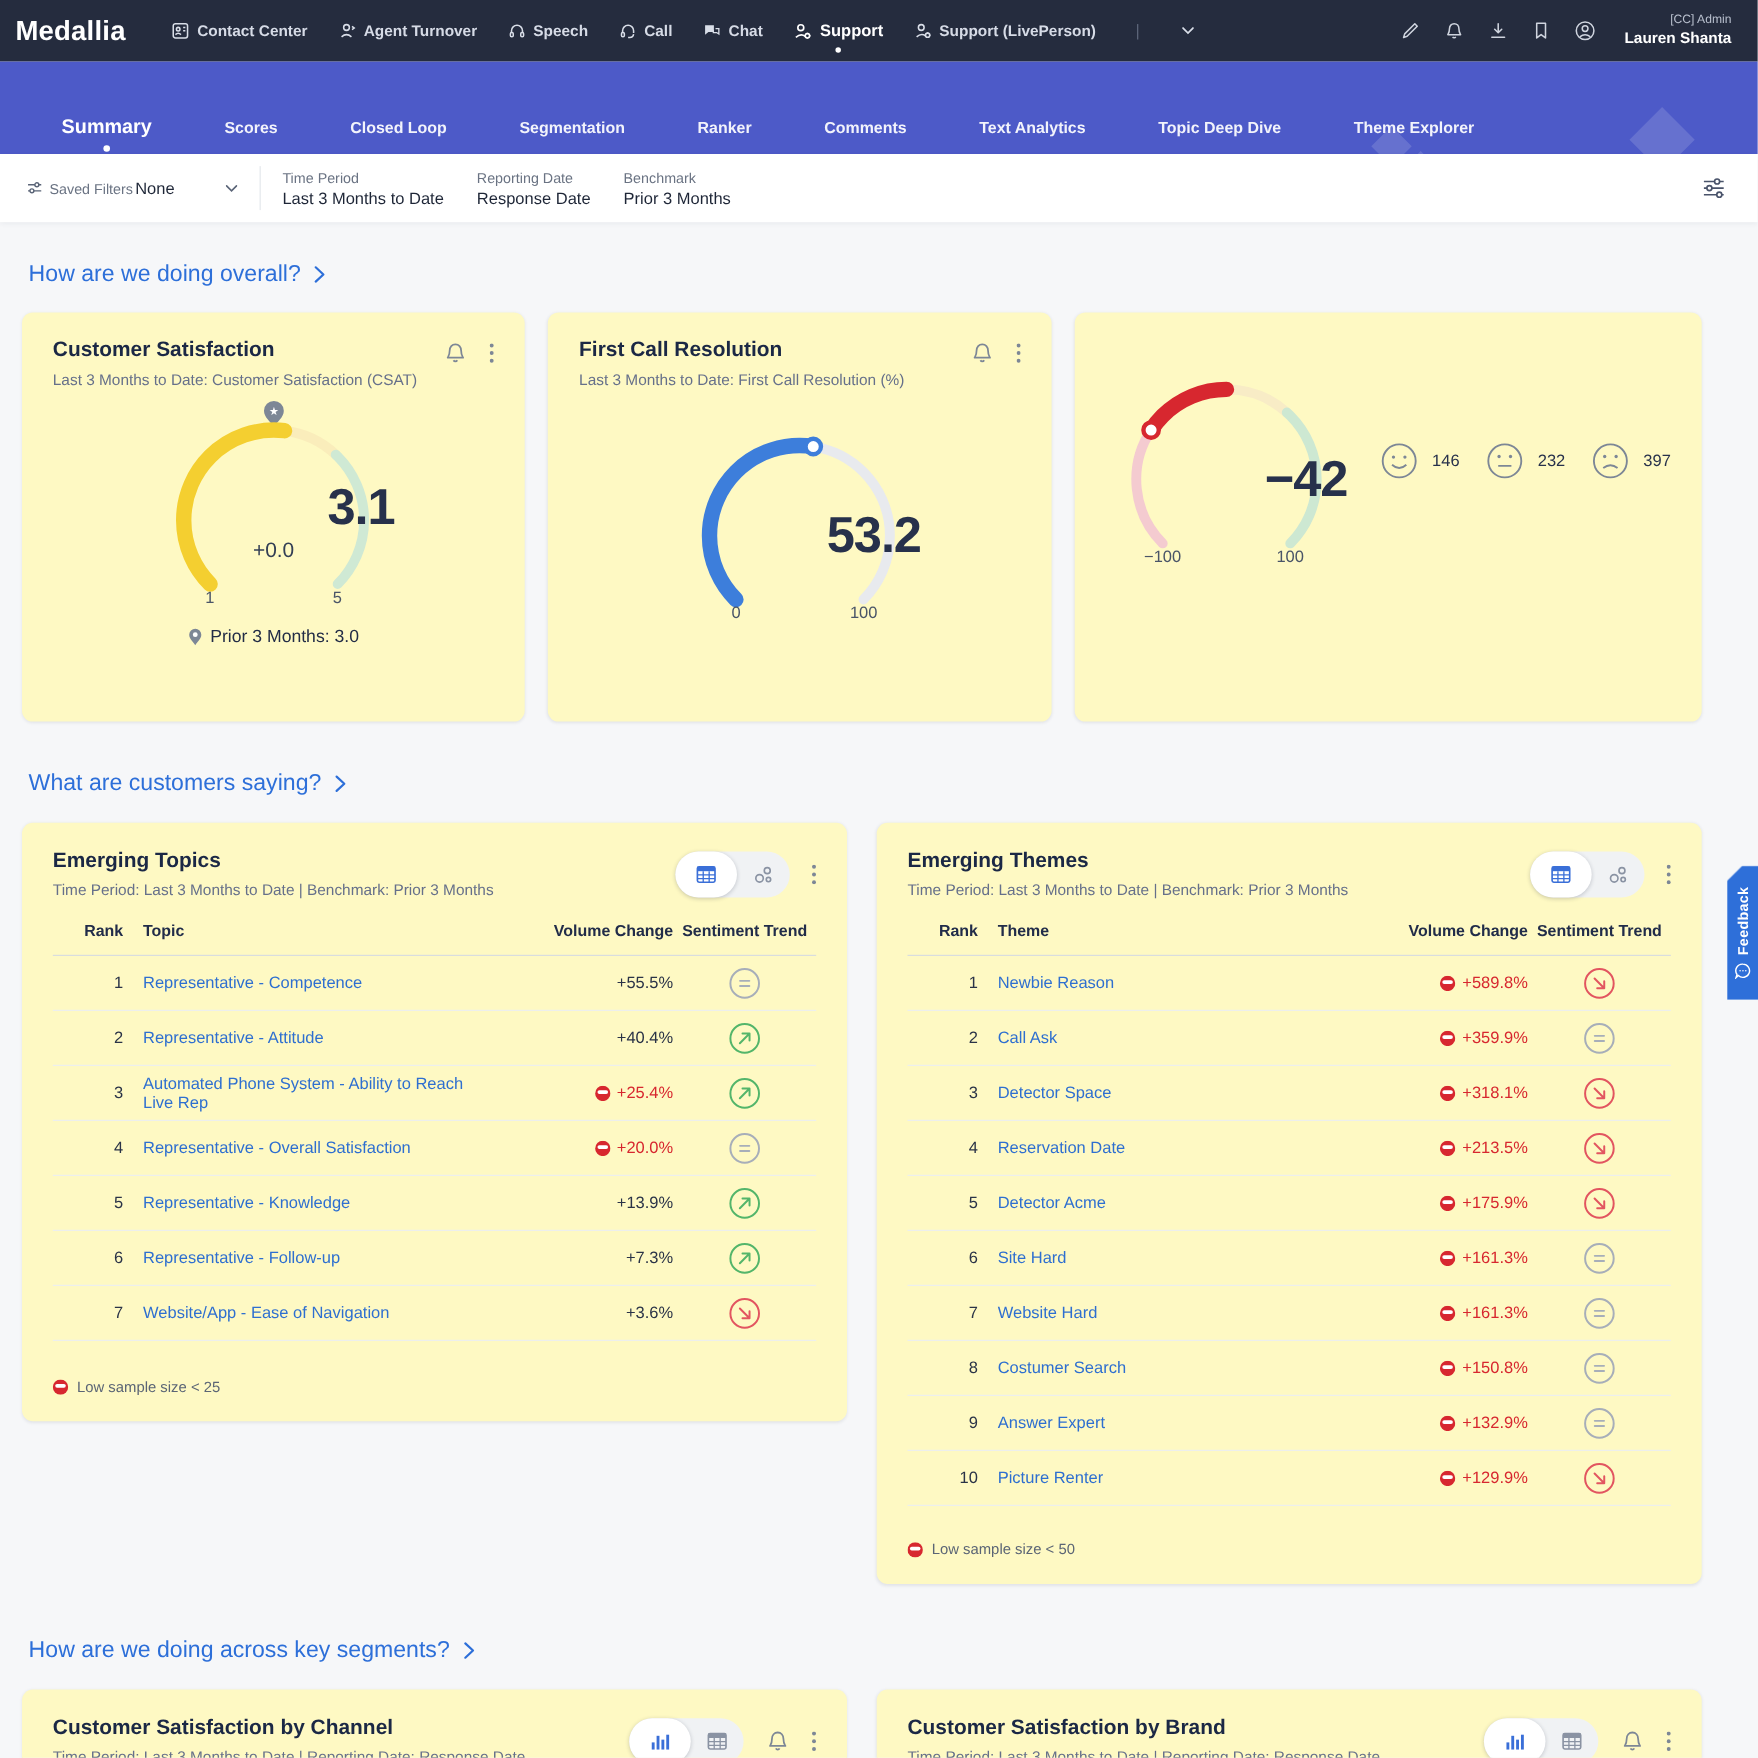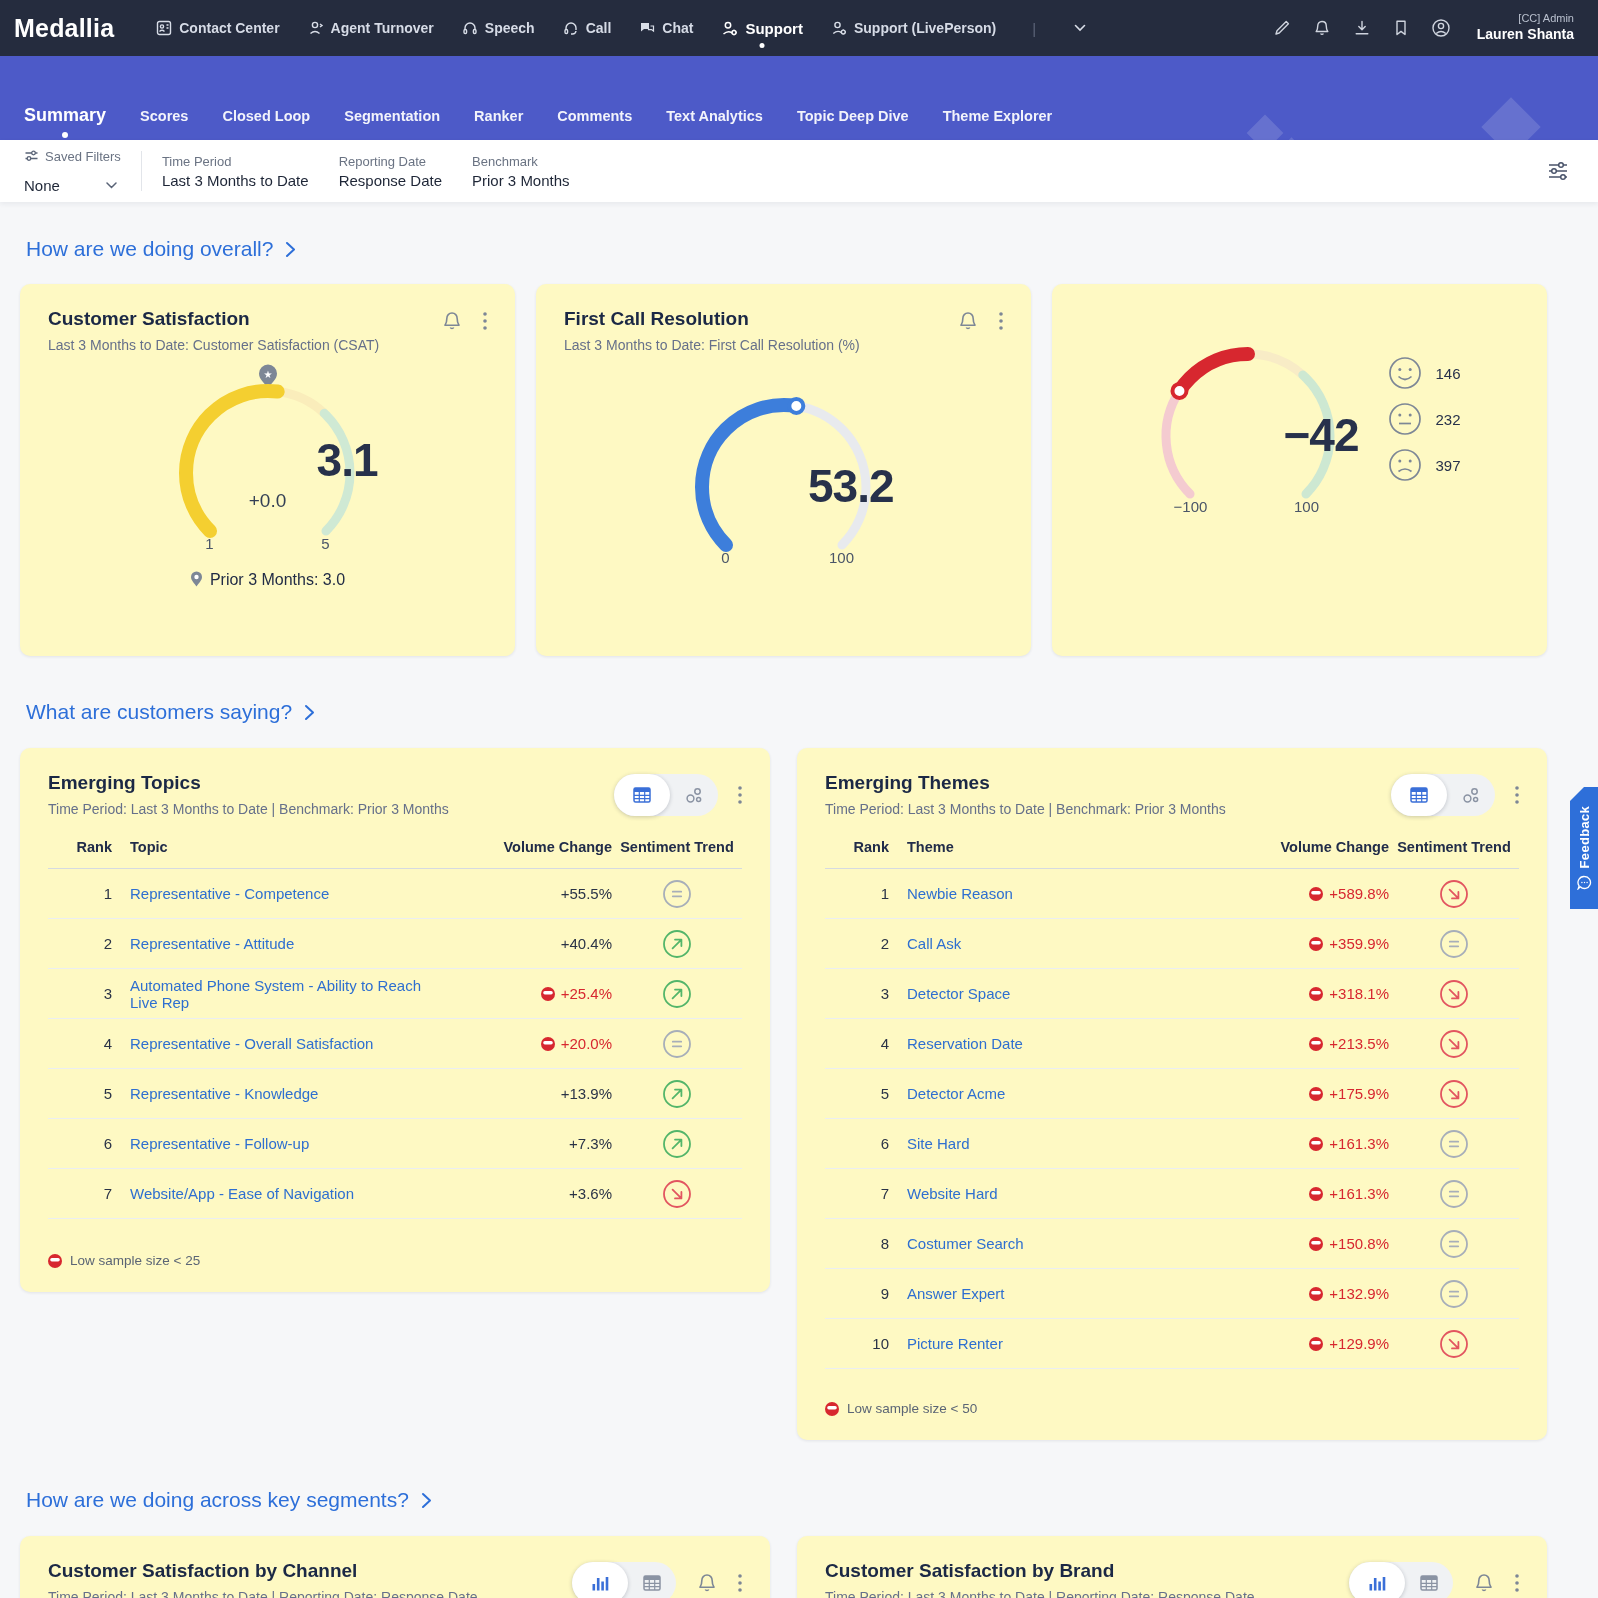--- a/index.html
+++ b/index.html
@@ -17,28 +17,28 @@
   .tn-item.active::after { content:""; position:absolute; left:50%; bottom:-11px; width:5px; height:5px; border-radius:50%; background:#fff; transform:translateX(-50%); }
   .tn-sep { color:#5B6478; margin:0 10px 0 8px; font-size:15px; }
   .tn-right { margin-left:auto; display:flex; align-items:center; gap:22px; }
   .tn-user { text-align:right; line-height:1.25; margin-left:4px; }
   .tn-user .role { color:#B9C0CE; font-size:11px; }
   .tn-user .name { color:#fff; font-size:14px; font-weight:600; }
 
   
   .pn { height:84px; background:#4D5AC8; position:relative; overflow:hidden; display:flex; align-items:flex-end; padding:0 0 14px 24px; }
   .pn-tabs { display:flex; align-items:baseline; gap:34px; position:relative; z-index:2; }
-  .pn-tab { color:rgba(255,255,255,.93); font-size:14.5px; font-weight:600; position:relative; cursor:pointer; }
+  .pn-tab { color:rgba(255,255,255,.93); font-size:14.5px; font-weight:600; position:relative; cursor:pointer;margin-left:32px; }
   .pn-tab.active { font-size:18px; font-weight:700; color:#fff; }
   .pn-tab.active::after { content:""; position:absolute; left:50%; bottom:-12px; width:6px; height:6px; border-radius:50%; background:#fff; transform:translateX(-50%); }
   .pn-dia { position:absolute; background:rgba(255,255,255,.14); transform:rotate(45deg); z-index:1; }
 
   
   .fb { height:62px; background:#fff; display:flex; align-items:center; padding:0 28px 0 24px; box-shadow:0 2px 5px rgba(33,42,64,.07); position:relative; z-index:3; }
-  .f-sf { display:flex; flex-direction:column; gap:13px; }
+  .f-sf { display:flex; gap:2px; }
   .f-label { color:#6A7383; font-size:13px; display:flex; align-items:center; gap:6px; }
   .f-value { color:#1E2637; font-size:15px; display:flex; align-items:center; gap:40px; }
   .f-div { width:1px; height:40px; background:#E2E5EA; margin:0 20px; }
   .f-group { display:flex; flex-direction:column; gap:3px; margin-right:30px; }
   .f-right { margin-left:auto; }
 
   
   .content { padding:0 51px 0 20px; }
   .sec-h { display:flex; align-items:center; gap:12px; color:#2D6FD9; font-size:21px; font-weight:500; }
   .h1 { margin:35px 0 23px 6px; }
@@ -57,21 +57,21 @@
   
   .gauge-wrap { position:relative; width:220px; height:192px; margin:20px auto 0; }
   .gauge-wrap svg.g { position:absolute; inset:0; overflow:visible; }
   .g-val { position:absolute; top:72px; left:12px; right:0; text-align:right; font-size:46px; font-weight:700; color:#27314B; letter-spacing:-1px; }
   .g-val.up { top:60px; }
   .g-delta { position:absolute; top:117px; left:0; right:0; text-align:center; font-size:19px; font-weight:500; color:#333F55; }
   .g-tick { position:absolute; top:162px; transform:translateX(-50%); color:#4A5568; font-size:15px; }
   .g-tick.l { left:52px; } .g-tick.r { left:168px; }
   .bm-note { display:flex; justify-content:center; align-items:flex-start; gap:7px; color:#222C46; font-size:16px; margin-top:6px; }
   .nps-body { display:flex; justify-content:center; align-items:center; gap:30px; margin-top:2px; }
-  .smilies { display:flex; flex-direction:column; gap:12px; }
+  .smilies { display:flex; flex-direction:row; gap:24px; }
   .smile-row { display:flex; align-items:center; gap:13px; color:#27314B; font-size:15px; }
 
   
   .tcard { width:750px; display:flex; flex-direction:column; }
   .tcard.topics { height:544px; }
   .tcard.themes { height:692px; }
   .toggle { width:104px; height:42px; background:#F0F2F4; border-radius:21px; display:flex; align-items:center; }
   .tog-sel { width:56px; height:42px; background:#fff; border-radius:21px; box-shadow:0 1px 4px rgba(24,34,56,.22); display:flex; align-items:center; justify-content:center; }
   .tog-un { flex:1; display:flex; align-items:center; justify-content:center; }
   .tbl { margin-top:22px; }

